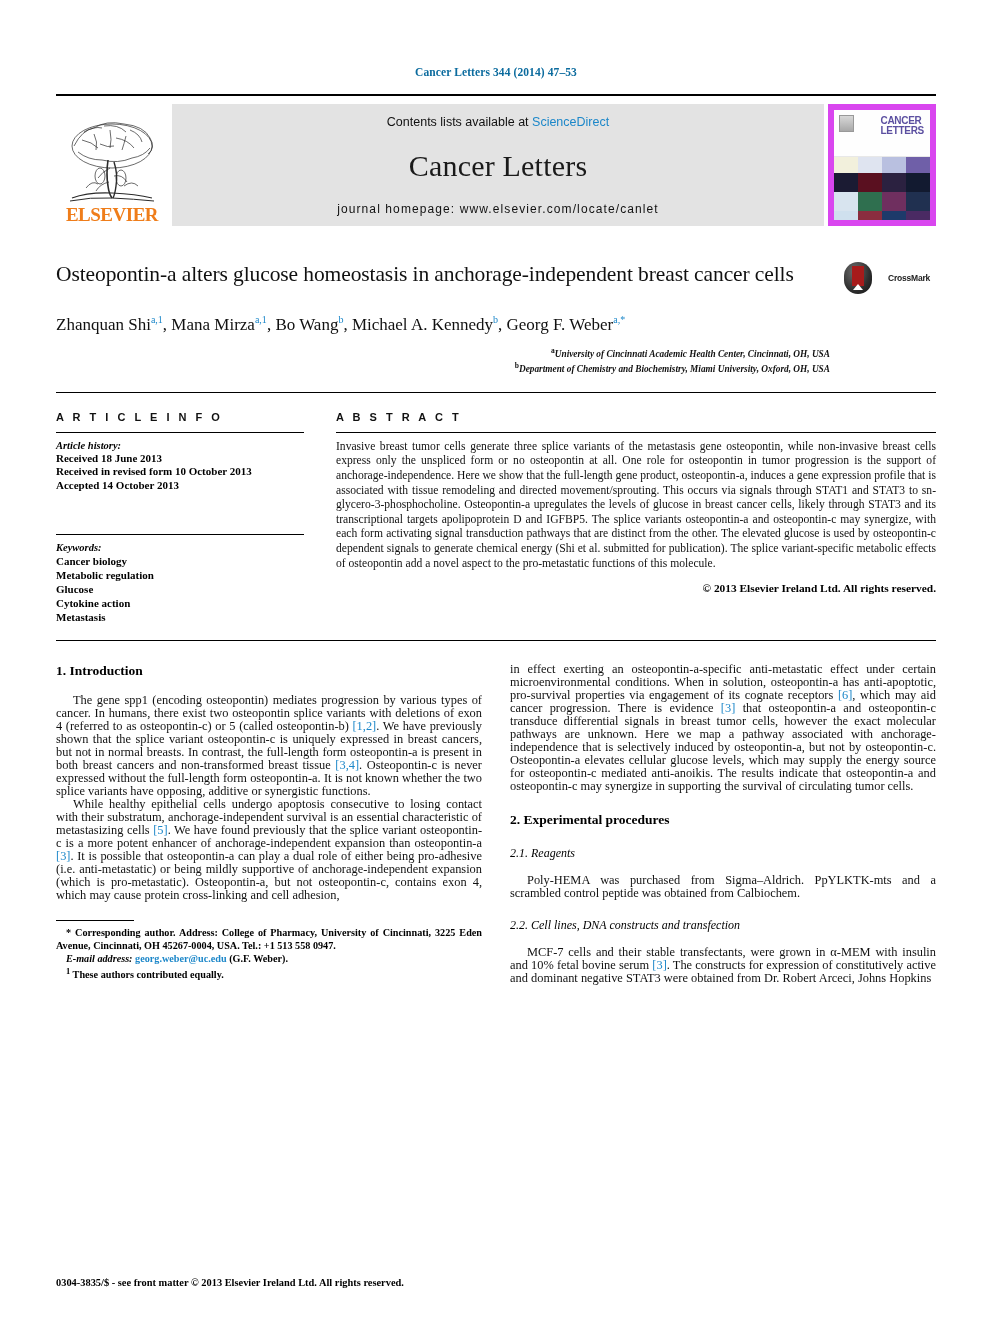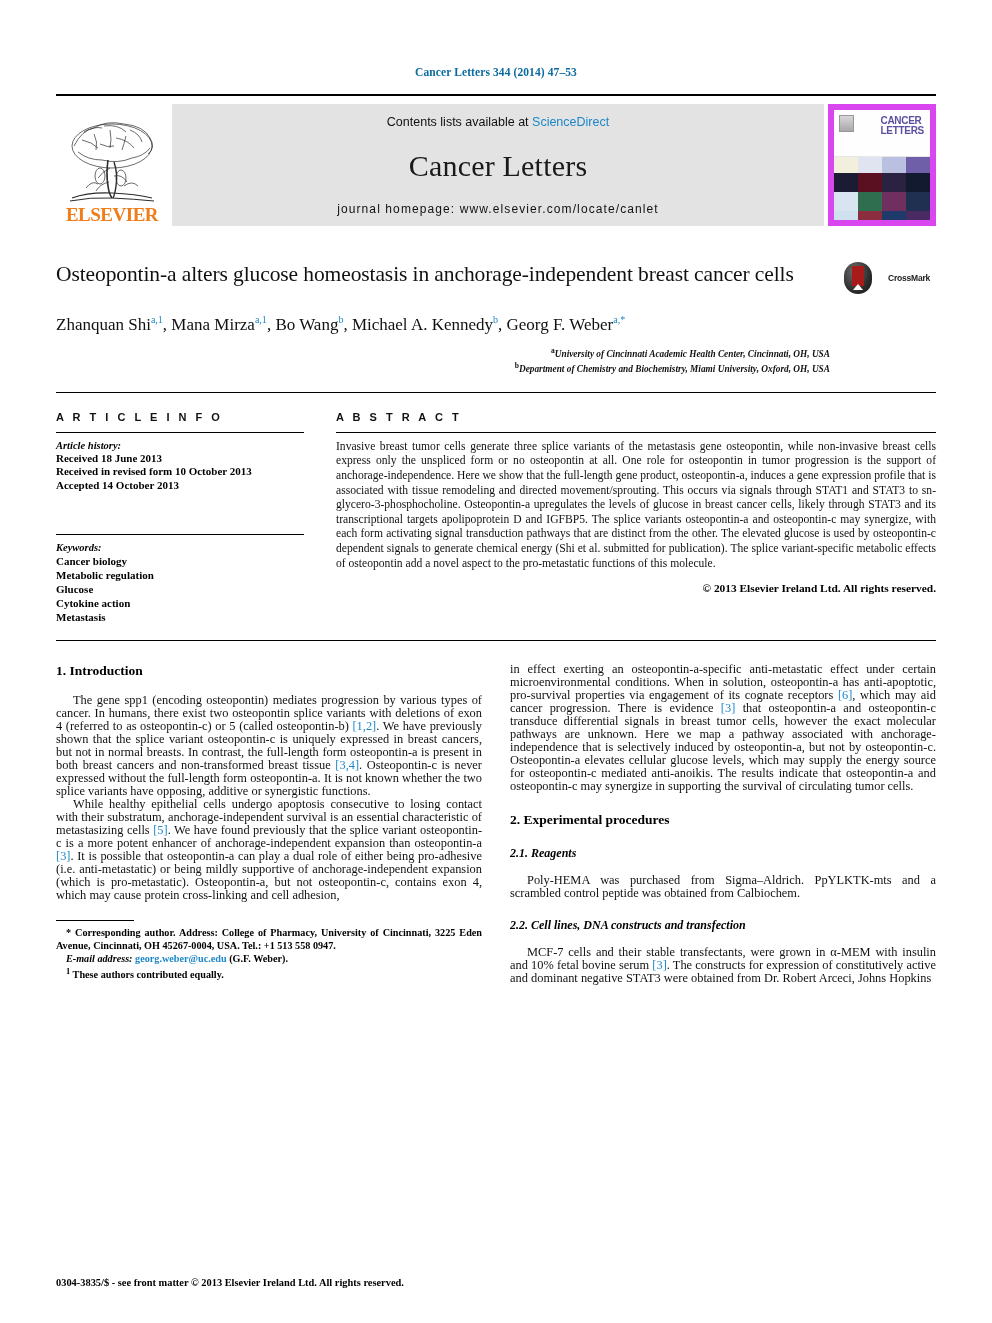--- a/index.html
+++ b/index.html
@@ -259,21 +259,21 @@
   }
   .bcol { flex: 1 1 0; min-width: 0; }
   h2.section {
     font-family: "Liberation Serif", serif;
     font-size: 13.5px;
     font-weight: bold;
     margin: 0 0 15px 0;
   }
   h3.subsection {
     font-size: 12px;
-    font-weight: bold;
+    font-weight: normal;
     font-style: italic;
     margin: 18px 0 13px 0;
   }
   p.para {
     font-size: 12.4px;
     line-height: 13px;
     text-align: justify;
     margin: 0;
     text-indent: 17px;
     color: #111;

